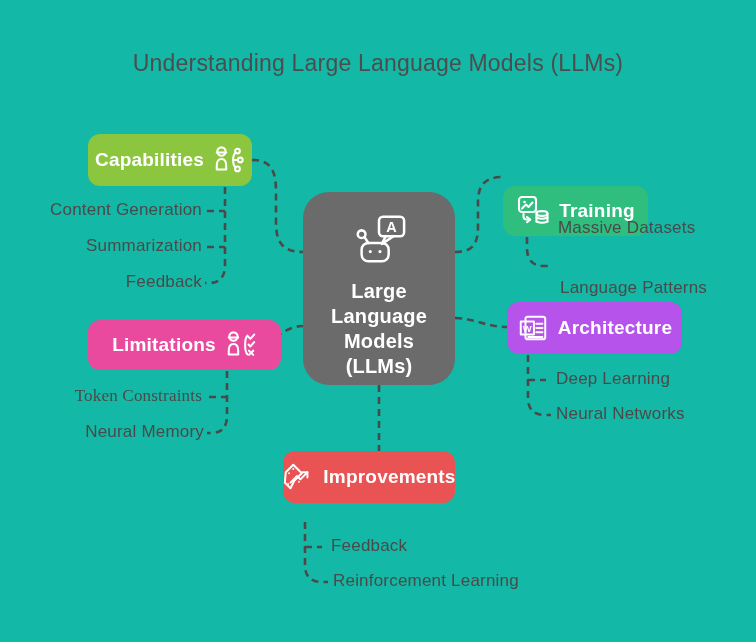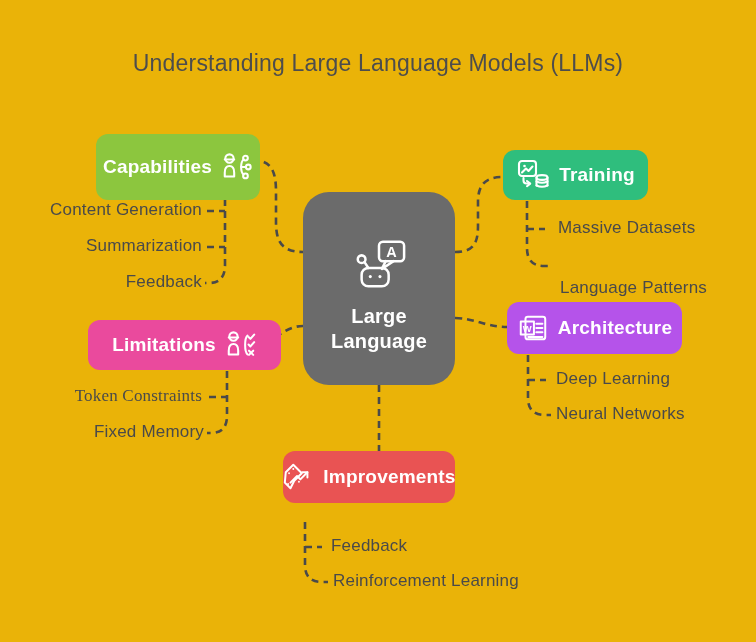--- a/index.html
+++ b/index.html
@@ -1,32 +1,32 @@
 <!DOCTYPE html>
 <html><head>
 <meta charset="utf-8">
 <style>
   * { margin:0; padding:0; box-sizing:border-box; }
   html,body { background:#ffffff; }
   .canvas {
-    position:relative; width:756px; height:642px; background:#eab308;
+    position:relative; width:756px; height:642px; background:#14b8a6;
     font-family:"Liberation Sans", sans-serif; overflow:hidden;
   }
   .title {
     position:absolute; top:50px; left:0; width:756px;
     text-align:center; font-size:23px; font-weight:400; color:#4d4d4d;
     letter-spacing:0.2px;
   }
   .node {
     position:absolute; display:flex; align-items:center; justify-content:center;
     gap:9px; color:#ffffff; font-size:19px; font-weight:600;
     border-radius:12px; letter-spacing:0.2px;
   }
   .node svg { flex:0 0 auto; display:block; }
-  .node-capabilities  { left:96px;  top:134px; width:164px; height:66px;text-align:right; }
+  .node-capabilities  { left:88px;  top:134px; width:164px; height:52px;text-align:right; }
   .node-training      { left:503px; top:150px; width:145px; height:50px; }
   .node-limitations   { left:88px;  top:320px; width:193px; height:50px; }
   .node-architecture  { left:507px; top:302px; width:175px; height:52px; }
   .node-improvements  { left:283px; top:451px; width:172px; height:52px; }
   .node-center {
     left:303px; top:192px; width:152px; height:193px; border-radius:26px;
     flex-direction:column; gap:10px; padding-top:14px;
   }
   .center-label { text-align:center; font-size:20px; font-weight:600; line-height:25px; }
   .sub-label {
@@ -76,38 +76,40 @@
       <path d="M37,24 L33,32 L45,24"></path>
       <circle cx="12" cy="22" r="4"></circle>
       <path d="M15,25 L19,31"></path>
       <rect x="12" y="31" width="28" height="19" rx="7"></rect>
       <circle cx="21" cy="40" r="1.6" fill="#ffffff" stroke="none"></circle>
       <circle cx="31" cy="40" r="1.6" fill="#ffffff" stroke="none"></circle>
     </svg>
     <div>
       <div class="center-label">Large</div>
       <div class="center-label">Language</div>
+      <div class="center-label">Models</div>
+      <div class="center-label">(LLMs)</div>
     </div>
   </div>
 
   <div class="node node-capabilities" style="background: rgb(140, 198, 62);">
     <span>Capabilities</span>
     <svg width="32" height="32" viewBox="0 0 34 34" fill="none" stroke="#ffffff" stroke-width="2.2" stroke-linecap="round" stroke-linejoin="round">
       <circle cx="9" cy="8" r="4.4"></circle>
       <path d="M4,9 h10"></path>
       <path d="M4,27 v-4 q0,-7 5,-7 q5,0 5,7 v4 z"></path>
       <path d="M24,9 C20.5,12 20.5,22 24,25"></path>
       <path d="M21.5,17 h4"></path>
       <circle cx="26" cy="7.5" r="2.5"></circle>
       <circle cx="29" cy="17" r="2.5"></circle>
       <circle cx="26" cy="26.5" r="2.5"></circle>
     </svg>
   </div>
 
-  <div class="node node-training" style="background: rgb(47, 190, 125);">
+  <div class="node node-training" style="background: rgb(47, 190, 125); margin-top: 36px;">
     <svg width="34" height="34" viewBox="0 0 34 34" fill="none" stroke="#ffffff" stroke-width="2.1" stroke-linecap="round" stroke-linejoin="round">
       <rect x="3" y="3" width="17" height="15" rx="3"></rect>
       <circle cx="8.5" cy="8" r="1.3" fill="#ffffff" stroke="none"></circle>
       <path d="M6,14.5 L10,10.5 L12.5,13 L16.5,8.5"></path>
       <path d="M7.5,20 v2.5 q0,3 3,3 h3"></path>
       <path d="M11,23 l3.2,2.6 L11,28.2"></path>
       <ellipse cx="26" cy="19.5" rx="5.5" ry="2.4"></ellipse>
       <path d="M20.5,19.5 v8 M31.5,19.5 v8"></path>
       <path d="M20.5,23.5 q5.5,2.6 11,0"></path>
       <path d="M20.5,27.5 q5.5,2.6 11,0"></path>
@@ -152,21 +154,21 @@
   </div>
 
   <div class="sub-label sub-left" style="left:0; width:202px; top:200px;">Content Generation</div>
   <div class="sub-label sub-left" style="left:0; width:202px; top:236px;">Summarization</div>
   <div class="sub-label sub-left" style="left:0; width:202px; top:272px;">Feedback</div>
 
   <div class="sub-label sub-right" style="left:558px; top:218px;">Massive Datasets</div>
   <div class="sub-label sub-right" style="left:560px; top:254px;margin-top:24px;">Language Patterns</div>
 
   <div class="sub-label sub-left" style="left:0; width:202px; top:386px;font-family:Liberation Serif, serif;">Token Constraints</div>
-  <div class="sub-label sub-left" style="left:0; width:204px; top:422px;">Fixed Memory</div>
+  <div class="sub-label sub-left" style="left:0; width:204px; top:422px;">Neural Memory</div>
 
   <div class="sub-label sub-right" style="left:556px; top:369px;">Deep Learning</div>
   <div class="sub-label sub-right" style="left:556px; top:404px;">Neural Networks</div>
 
   <div class="sub-label sub-right" style="left:331px; top:536px;">Feedback</div>
   <div class="sub-label sub-right" style="left:333px; top:571px;">Reinforcement Learning</div>
 
 </div>
 
 </body></html>

